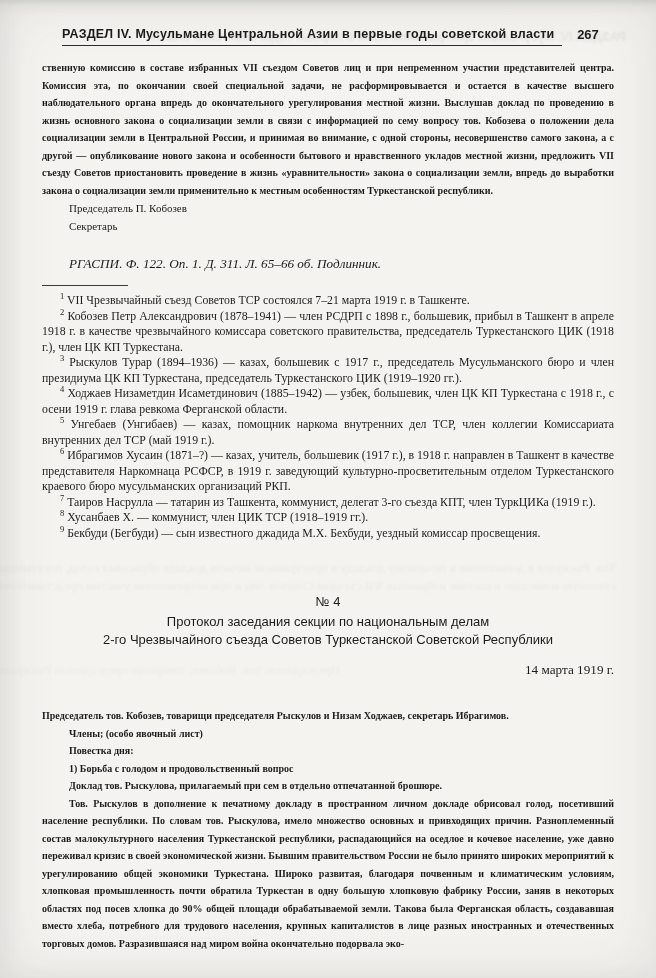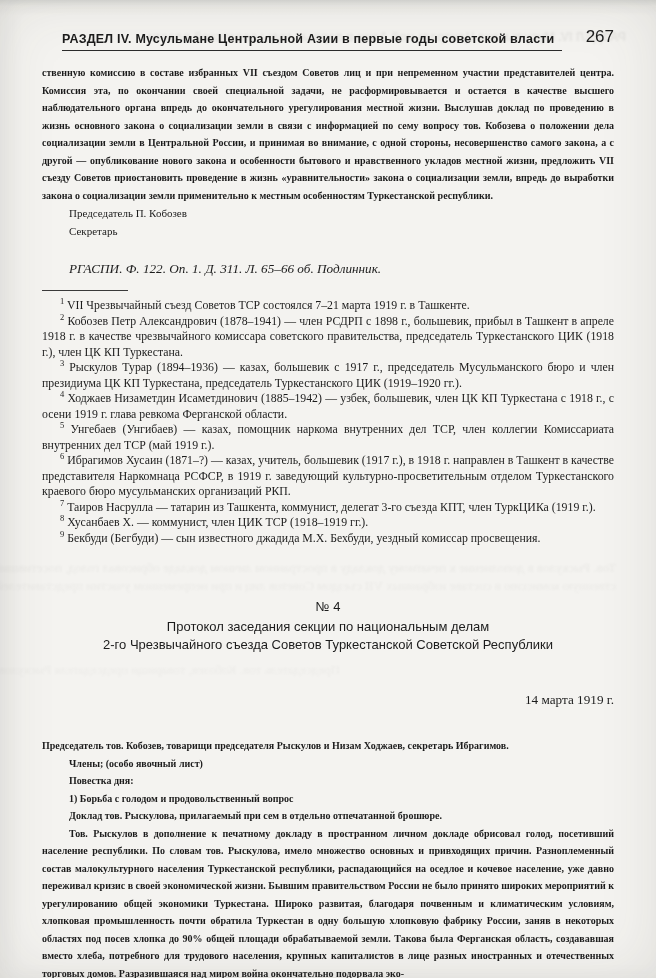--- a/index.html
+++ b/index.html
@@ -52,23 +52,24 @@
   .pagehead-title {
     flex: 1;
     font-weight: bold;
     letter-spacing: 0.2px;
     border-bottom: 1.5px solid #2b2b2b;
     padding-bottom: 4px;
     margin-left: 20px;
   }
   .pagehead-num {
     width: 52px;
-    text-align: right;
-    font-size: 17px;
+    text-align: center;
+    font-size: 13px;
     padding-bottom: 4px;
+    font-weight: bold;
   }
 
   p { margin: 0; }
   .body {
     font-size: 10px;
     line-height: 17.5px;
     text-align: justify;
     font-weight: bold;
   }
   .indent { text-indent: 27px; }
@@ -99,21 +100,21 @@
 
   .doc4 { margin-top: 52px; }
   .docnum, .doctitle {
     font-family: "Liberation Sans", sans-serif;
     font-size: 13px;
     line-height: 18px;
     text-align: center;
   }
   .doctitle-block { margin-top: 2px; }
   .docdate {
-    margin-top: 38px;
+    margin-top: 13px;
     text-align: right;
     font-size: 13.2px;
   }
   .doc4-body { margin-top: 29px; }
 </style>
 </head>
 <body>
 
 <div class="page">
 

